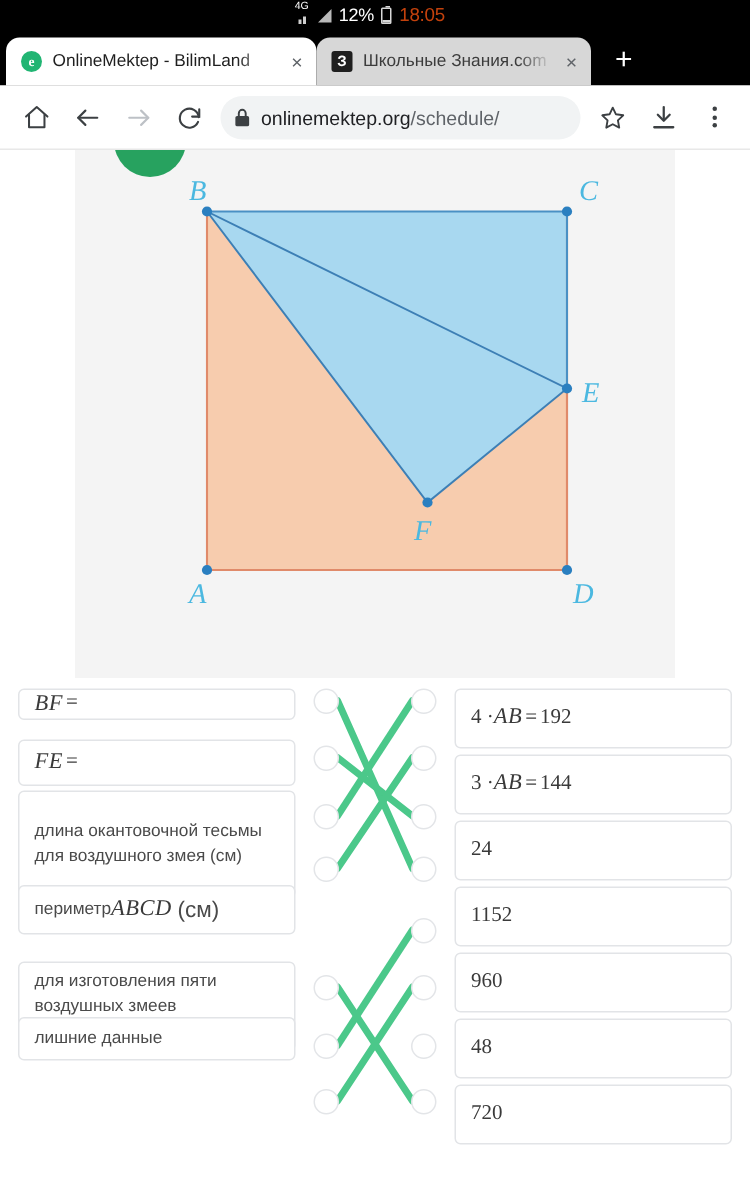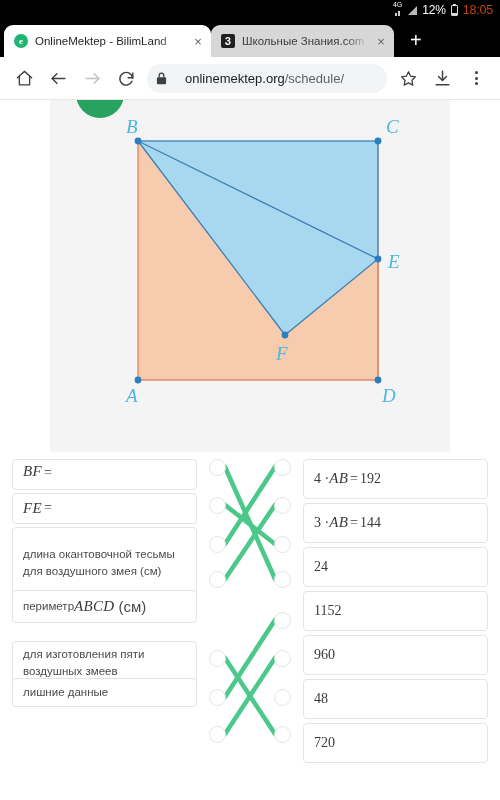--- a/index.html
+++ b/index.html
@@ -7,21 +7,21 @@
     width: 500px; height: 800px;
     background: #ffffff;
     font-family: "Liberation Sans", sans-serif;
     overflow: hidden;
   }
 
   
   .status-bar {
     height: 20px; width: 100%;
     background: #000000;
-    display: flex; align-items: center; justify-content: flex-end;
+    display: flex; align-items: center; justify-content: center;
     padding-right: 7px; gap: 4px;
   }
   .status-bar .net-type {
     color: #ffffff; font-size: 7px; line-height: 1;
     font-family: "Liberation Sans", sans-serif;
     position: relative; top: -3px;
   }
   .net-stack { display: flex; flex-direction: column; align-items: center; line-height: 1; }
   .net-bars { display: flex; gap: 1px; align-items: flex-end; height: 5px; }
   .net-bars i { display: block; width: 2px; background: #cfcfcf; }
@@ -90,21 +90,21 @@
     border-bottom: 1px solid #e8e8e8;
   }
   .tb-btn {
     width: 32px; height: 32px; flex: 0 0 auto;
     display: flex; align-items: center; justify-content: center;
     color: #3c4043;
   }
   .omnibox {
     flex: 1 1 auto; height: 29px; background: #f1f3f4;
     border-radius: 15px; display: flex; align-items: center;
-    padding: 0 9px; gap: 18px; margin: 0 3px; min-width: 0;
+    padding: 0 9px; gap: 7px; margin: 0 3px; min-width: 0;
   }
   .omnibox .url {
     font-size: 13px; color: #202124; white-space: nowrap;
     overflow: hidden; flex: 1 1 auto;
   }
   .omnibox .url .path { color: #5f6368; }
   .menu-dots { display: flex; flex-direction: column; gap: 2.5px; align-items: center; }
   .menu-dots i { width: 3px; height: 3px; border-radius: 50%; background: #3c4043; display: block; }
 
   
@@ -280,21 +280,21 @@
         <line x1="225" y1="87" x2="275" y2="10"></line>
         <line x1="225" y1="10" x2="275" y2="122"></line>
         <line x1="225" y1="48" x2="275" y2="87"></line>
         <line x1="225" y1="122" x2="275" y2="48"></line>
         <line x1="225" y1="201" x2="275" y2="277"></line>
         <line x1="225" y1="240" x2="275" y2="163"></line>
         <line x1="225" y1="277" x2="275" y2="201"></line>
       </g>
     </svg>
 
-    <div class="opt left" style="top:2px;height:31px;align-items:flex-end;">
+    <div class="opt left" style="top:2px;height:21px;">
       <span class="mathit">BF</span>
         <span class="mathrel">=</span>
     </div>
     <div class="opt left" style="top:36px;height:31px;">
       <span class="mathit">FE</span>
         <span class="mathrel">=</span>
     </div>
     <div class="opt left" style="top:70px;height:72px;">
       <span>длина окантовочной тесьмы для воздушного змея (см)</span>
     </div>

